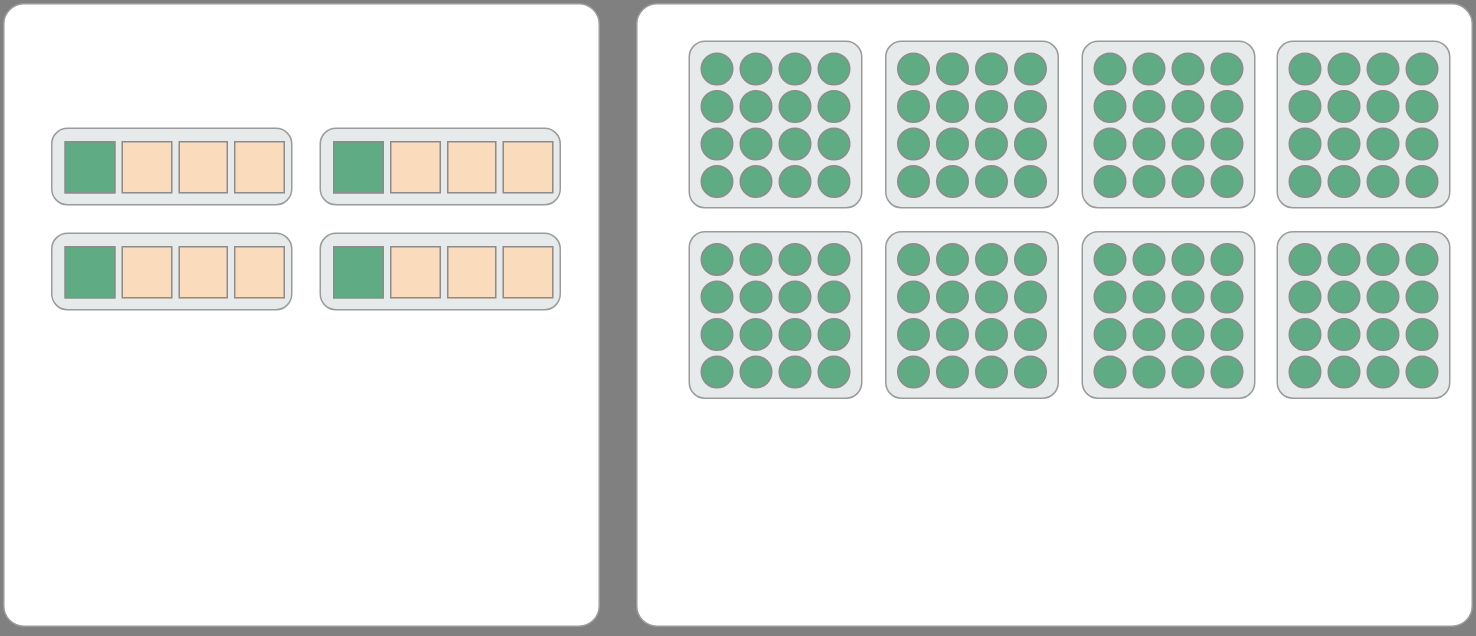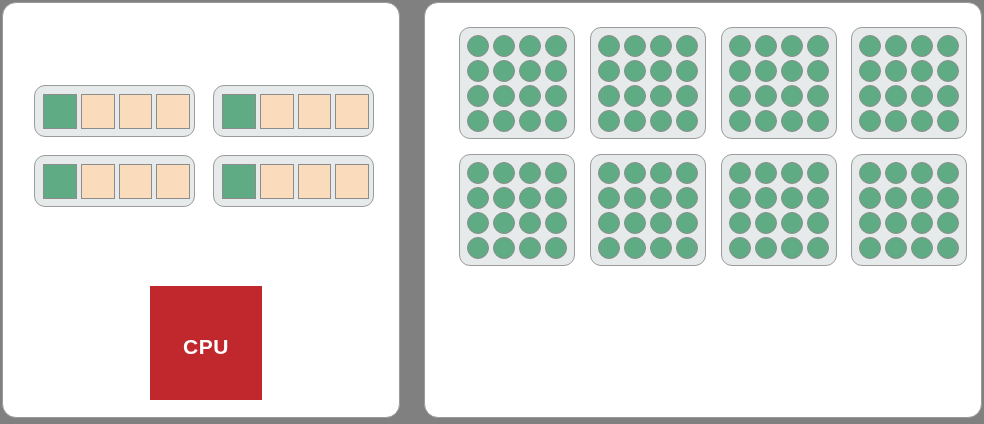--- a/index.html
+++ b/index.html
@@ -169,23 +169,20 @@
 
       <div class="cpu-module r1 c1">
         <div class="cpu-cell core-active"></div>
         <div class="cpu-cell core-cache"></div>
         <div class="cpu-cell core-cache"></div>
         <div class="cpu-cell core-cache"></div>
       </div>
 
     </div>
 
-    <div class="chip-box" id="cpu-chip">
-      <span class="chip-label">CPU</span>
-    </div>
 
   </div>
 
   <div class="panel" id="gpu-panel">
 
     <div id="gpu-core-grid">
       <div class="gpu-block gr0 g0">
           <div class="gpu-core" style="background: rgb(95, 171, 132);"></div>
           <div class="gpu-core" style="background: rgb(95, 171, 132);"></div>
           <div class="gpu-core" style="background: rgb(95, 171, 132);"></div>

